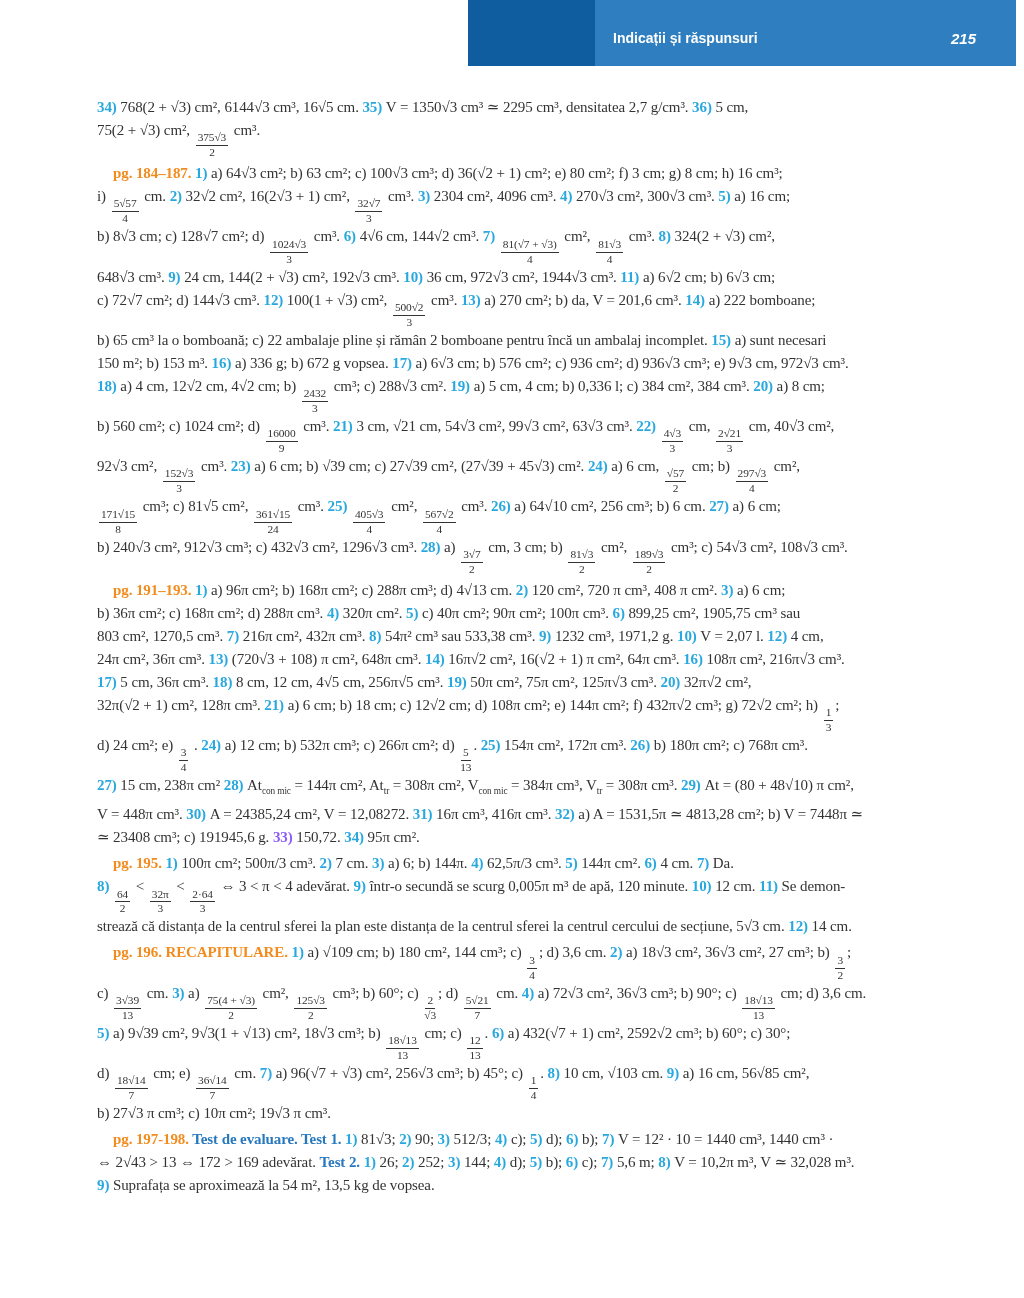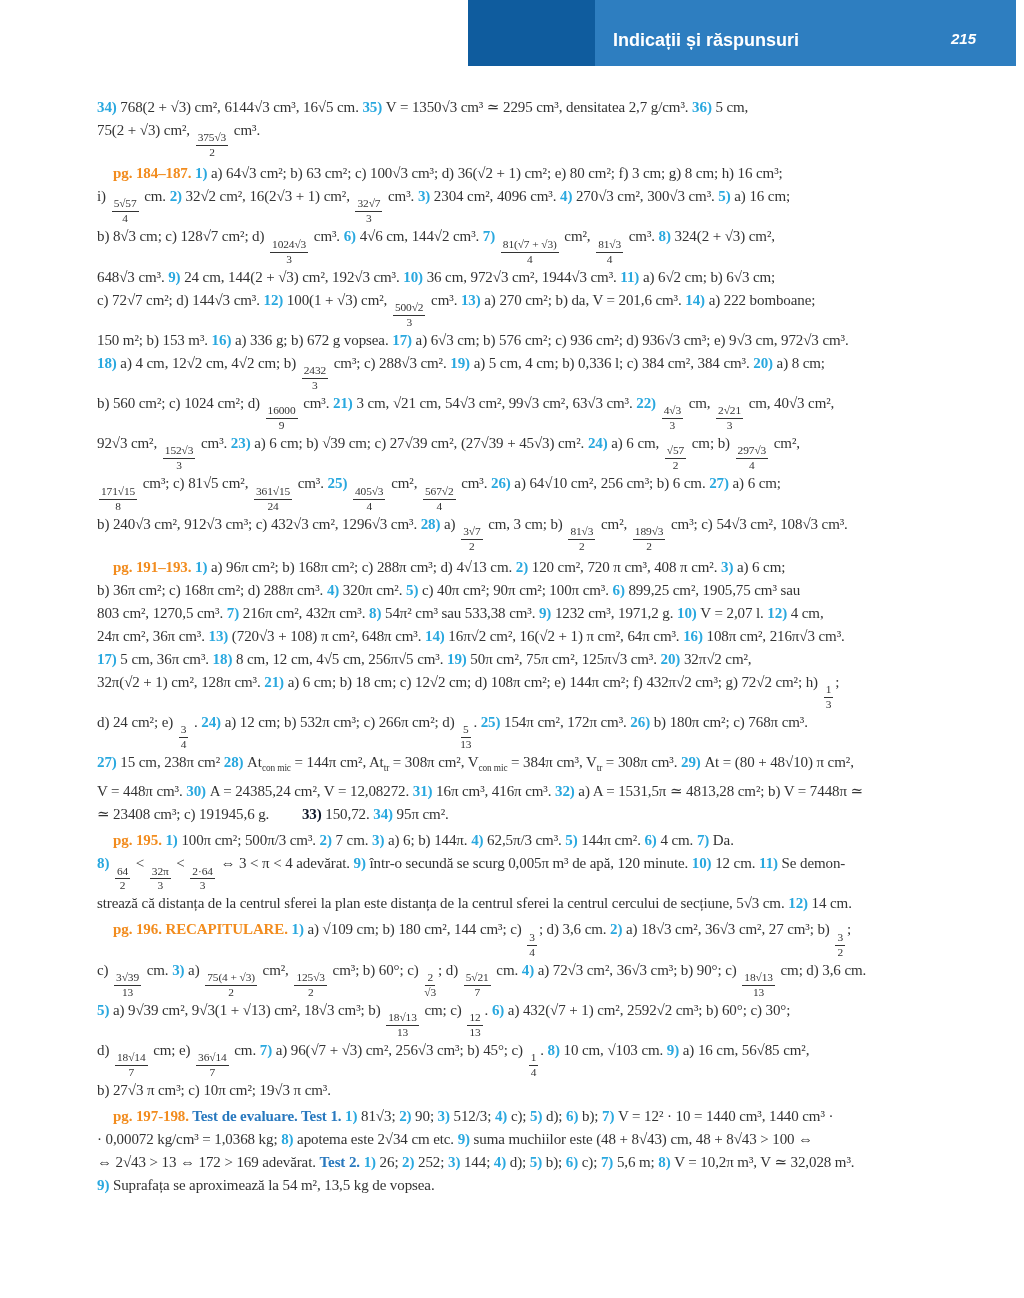--- a/index.html
+++ b/index.html
@@ -14,21 +14,21 @@
   .header-bar{
     position:absolute;left:468px;top:0;width:548px;height:66px;
     display:flex;align-items:center;
   }
   .header-dark{
     position:absolute;left:0;top:0;width:127px;height:66px;
   }
   .header-title{
     position:absolute;left:145px;top:30px;
     font-family:"Liberation Sans",sans-serif;
-    font-weight:bold;font-size:18px;color:#ffffff;
+    font-weight:bold;font-size:14px;color:#ffffff;
   }
   .header-pagenum{
     position:absolute;right:40px;top:30px;
     font-family:"Liberation Sans",sans-serif;
     font-weight:bold;font-size:15px;color:#ffffff;font-style:italic;
   }
   .content{
     position:absolute;left:97px;top:96px;width:870px;
     font-size:15px;
     letter-spacing:-0.1px;
@@ -82,20 +82,21 @@
         <span class="de">4</span>
       </span><span class="s-n"> cm², </span><span class="frac">
         <span class="nu">81√3</span>
         <span class="de">4</span>
       </span><span class="s-n"> cm³. </span><span class="s-c" style="color: rgb(41, 168, 223);">8) </span><span class="s-n">324(2 + √3) cm²,</span></p>
     <p class="line"><span class="s-n">648√3 cm³.  </span><span class="s-c" style="color: rgb(41, 168, 223);">9) </span><span class="s-n">24 cm, 144(2 + √3) cm², 192√3 cm³. </span><span class="s-c" style="color: rgb(41, 168, 223);">10) </span><span class="s-n">36 cm, 972√3 cm², 1944√3 cm³. </span><span class="s-c" style="color: rgb(41, 168, 223);">11) </span><span class="s-n">a) 6√2 cm; b) 6√3 cm;</span></p>
     <p class="line"><span class="s-n">c) 72√7 cm²;  d) 144√3 cm³. </span><span class="s-c" style="color: rgb(41, 168, 223);">12) </span><span class="s-n">100(1 + √3) cm², </span><span class="frac">
         <span class="nu">500√2</span>
         <span class="de">3</span>
       </span><span class="s-n"> cm³. </span><span class="s-c" style="color: rgb(41, 168, 223);">13) </span><span class="s-n">a) 270 cm²; b) da, V = 201,6 cm³. </span><span class="s-c" style="color: rgb(41, 168, 223);">14) </span><span class="s-n">a) 222 bomboane;</span></p>
+    <p class="line"><span class="s-n">b) 65 cm³ la o bomboană; c) 22 ambalaje pline și rămân 2 bomboane pentru încă un ambalaj incomplet. </span><span class="s-c" style="color: rgb(41, 168, 223);">15) </span><span class="s-n">a) sunt necesari</span></p>
     <p class="line"><span class="s-n">150 m²; b) 153 m³. </span><span class="s-c" style="color: rgb(41, 168, 223);">16) </span><span class="s-n">a) 336 g;  b) 672 g vopsea.  </span><span class="s-c" style="color: rgb(41, 168, 223);">17) </span><span class="s-n">a) 6√3 cm; b) 576 cm²; c) 936 cm²; d) 936√3 cm³; e) 9√3 cm, 972√3 cm³.</span></p>
     <p class="line"><span class="s-c" style="color: rgb(41, 168, 223);">18) </span><span class="s-n">a) 4 cm, 12√2 cm, 4√2 cm; b) </span><span class="frac">
         <span class="nu">2432</span>
         <span class="de">3</span>
       </span><span class="s-n"> cm³; c) 288√3 cm². </span><span class="s-c" style="color: rgb(41, 168, 223);">19) </span><span class="s-n">a) 5 cm, 4 cm; b) 0,336 l; c) 384 cm², 384 cm³. </span><span class="s-c" style="color: rgb(41, 168, 223);">20) </span><span class="s-n">a) 8 cm;</span></p>
     <p class="line"><span class="s-n">b) 560 cm²; c) 1024 cm²; d) </span><span class="frac">
         <span class="nu">16000</span>
         <span class="de">9</span>
       </span><span class="s-n"> cm³. </span><span class="s-c" style="color: rgb(41, 168, 223);">21) </span><span class="s-n">3 cm, √21 cm, 54√3 cm², 99√3 cm², 63√3 cm³. </span><span class="s-c" style="color: rgb(41, 168, 223);">22) </span><span class="frac">
         <span class="nu">4√3</span>
@@ -148,21 +149,21 @@
       </span><span class="s-n">;</span></p>
     <p class="line"><span class="s-n">d) 24 cm²; e) </span><span class="frac">
         <span class="nu">3</span>
         <span class="de">4</span>
       </span><span class="s-n"> . </span><span class="s-c" style="color: rgb(41, 168, 223);">24) </span><span class="s-n">a) 12 cm; b) 532π cm³; c) 266π cm²; d) </span><span class="frac">
         <span class="nu">5</span>
         <span class="de">13</span>
       </span><span class="s-n">. </span><span class="s-c" style="color: rgb(41, 168, 223);">25) </span><span class="s-n">154π cm², 172π cm³. </span><span class="s-c" style="color: rgb(41, 168, 223);">26) </span><span class="s-n">b) 180π cm²; c) 768π cm³.</span></p>
     <p class="line"><span class="s-c" style="color: rgb(41, 168, 223);">27) </span><span class="s-n">15 cm, 238π cm²  </span><span class="s-c" style="color: rgb(41, 168, 223);">28) </span><span class="s-n">At</span><sub>con mic</sub><span class="s-n"> = 144π cm², At</span><sub>tr</sub><span class="s-n"> = 308π cm², V</span><sub>con mic</sub><span class="s-n"> = 384π cm³, V</span><sub>tr</sub><span class="s-n"> = 308π cm³. </span><span class="s-c" style="color: rgb(41, 168, 223);">29) </span><span class="s-n">At = (80 + 48√10) π cm²,</span></p>
     <p class="line"><span class="s-n">V = 448π cm³.  </span><span class="s-c" style="color: rgb(41, 168, 223);">30) </span><span class="s-n">A = 24385,24 cm², V = 12,08272. </span><span class="s-c" style="color: rgb(41, 168, 223);">31) </span><span class="s-n">16π cm³, 416π cm³. </span><span class="s-c" style="color: rgb(41, 168, 223);">32) </span><span class="s-n">a) A = 1531,5π ≃ 4813,28 cm²;  b) V = 7448π ≃</span></p>
-    <p class="line"><span class="s-n">≃ 23408 cm³;  c) 191945,6 g. </span><span class="s-c" style="color: #0f172a; margin-left: 29px;">33) </span><span class="s-n">150,72. </span><span class="s-c" style="color: rgb(41, 168, 223);">34) </span><span class="s-n">95π cm².</span></p>
+    <p class="line"><span class="s-n">≃ 23408 cm³;  c) 191945,6 g. </span><span class="s-c" style="color: #8b5cf6;">33) </span><span class="s-n">150,72. </span><span class="s-c" style="color: rgb(41, 168, 223);">34) </span><span class="s-n">95π cm².</span></p>
     <p class="line indent sect"><span class="s-o" style="color: rgb(242, 140, 30);">pg. 195. </span><span class="s-c" style="color: rgb(41, 168, 223);">1) </span><span class="s-n">100π  cm²;  500π/3  cm³. </span><span class="s-c" style="color: rgb(41, 168, 223);">2) </span><span class="s-n">7 cm. </span><span class="s-c" style="color: rgb(41, 168, 223);">3) </span><span class="s-n">a) 6;  b) 144π. </span><span class="s-c" style="color: rgb(41, 168, 223);">4) </span><span class="s-n">62,5π/3 cm³. </span><span class="s-c" style="color: rgb(41, 168, 223);">5) </span><span class="s-n">144π cm². </span><span class="s-c" style="color: rgb(41, 168, 223);">6) </span><span class="s-n">4 cm. </span><span class="s-c" style="color: rgb(41, 168, 223);">7) </span><span class="s-n">Da.</span></p>
     <p class="line"><span class="s-c" style="color: rgb(41, 168, 223);">8) </span><span class="frac">
         <span class="nu">64</span>
         <span class="de">2</span>
       </span><span class="s-n"> &lt; </span><span class="frac">
         <span class="nu">32π</span>
         <span class="de">3</span>
       </span><span class="s-n"> &lt; </span><span class="frac">
         <span class="nu">2·64</span>
         <span class="de">3</span>
@@ -206,16 +207,15 @@
         <span class="de">7</span>
       </span><span class="s-n"> cm; e) </span><span class="frac">
         <span class="nu">36√14</span>
         <span class="de">7</span>
       </span><span class="s-n"> cm. </span><span class="s-c" style="color: rgb(41, 168, 223);">7) </span><span class="s-n">a) 96(√7 + √3) cm², 256√3  cm³; b) 45°; c) </span><span class="frac">
         <span class="nu">1</span>
         <span class="de">4</span>
       </span><span class="s-n">. </span><span class="s-c" style="color: rgb(41, 168, 223);">8) </span><span class="s-n">10 cm, √103  cm. </span><span class="s-c" style="color: rgb(41, 168, 223);">9) </span><span class="s-n">a) 16  cm, 56√85 cm²,</span></p>
     <p class="line"><span class="s-n">b) 27√3 π cm³; c) 10π cm²; 19√3 π cm³.</span></p>
     <p class="line indent sect"><span class="s-o" style="color: rgb(242, 140, 30);">pg. 197-198. </span><span class="s-b" style="color: rgb(40, 120, 190);">Test de evaluare. Test 1. </span><span class="s-c" style="color: rgb(41, 168, 223);">1) </span><span class="s-n">81√3;  </span><span class="s-c" style="color: rgb(41, 168, 223);">2) </span><span class="s-n">90; </span><span class="s-c" style="color: rgb(41, 168, 223);">3) </span><span class="s-n">512/3; </span><span class="s-c" style="color: rgb(41, 168, 223);">4) </span><span class="s-n">c); </span><span class="s-c" style="color: rgb(41, 168, 223);">5) </span><span class="s-n">d); </span><span class="s-c" style="color: rgb(41, 168, 223);">6) </span><span class="s-n">b); </span><span class="s-c" style="color: rgb(41, 168, 223);">7) </span><span class="s-n">V = 12² · 10 = 1440 cm³,  1440 cm³ ·</span></p>
-    <p class="line"><span class="s-n">· 0,00072 kg/cm³ = 1,0368 kg; </span><span class="s-c" style="color: rgb(41, 168, 223);">8) </span><span class="s-n">apotema este 2√34 cm etc. </span><span class="s-c" style="color: rgb(41, 168, 223);">9) </span><span class="s-n">suma muchiilor este (48 + 8√43) cm,  48 + 8√43 &gt; 100 ⇔</span></p>
     <p class="line"><span class="s-n">⇔ 2√43 &gt; 13 ⇔ 172 &gt; 169 adevărat. </span><span class="s-b" style="color: rgb(40, 120, 190);">Test 2. </span><span class="s-c" style="color: rgb(41, 168, 223);">1) </span><span class="s-n">26; </span><span class="s-c" style="color: rgb(41, 168, 223);">2) </span><span class="s-n">252; </span><span class="s-c" style="color: rgb(41, 168, 223);">3) </span><span class="s-n">144; </span><span class="s-c" style="color: rgb(41, 168, 223);">4) </span><span class="s-n">d); </span><span class="s-c" style="color: rgb(41, 168, 223);">5) </span><span class="s-n">b); </span><span class="s-c" style="color: rgb(41, 168, 223);">6) </span><span class="s-n">c); </span><span class="s-c" style="color: rgb(41, 168, 223);">7) </span><span class="s-n">5,6 m; </span><span class="s-c" style="color: rgb(41, 168, 223);">8) </span><span class="s-n">V = 10,2π m³, V ≃ 32,028 m³.</span></p>
     <p class="line"><span class="s-c" style="color: rgb(41, 168, 223);">9) </span><span class="s-n">Suprafața se aproximează la 54 m², 13,5 kg de vopsea.</span></p>
   </div>
 
 </body></html>

